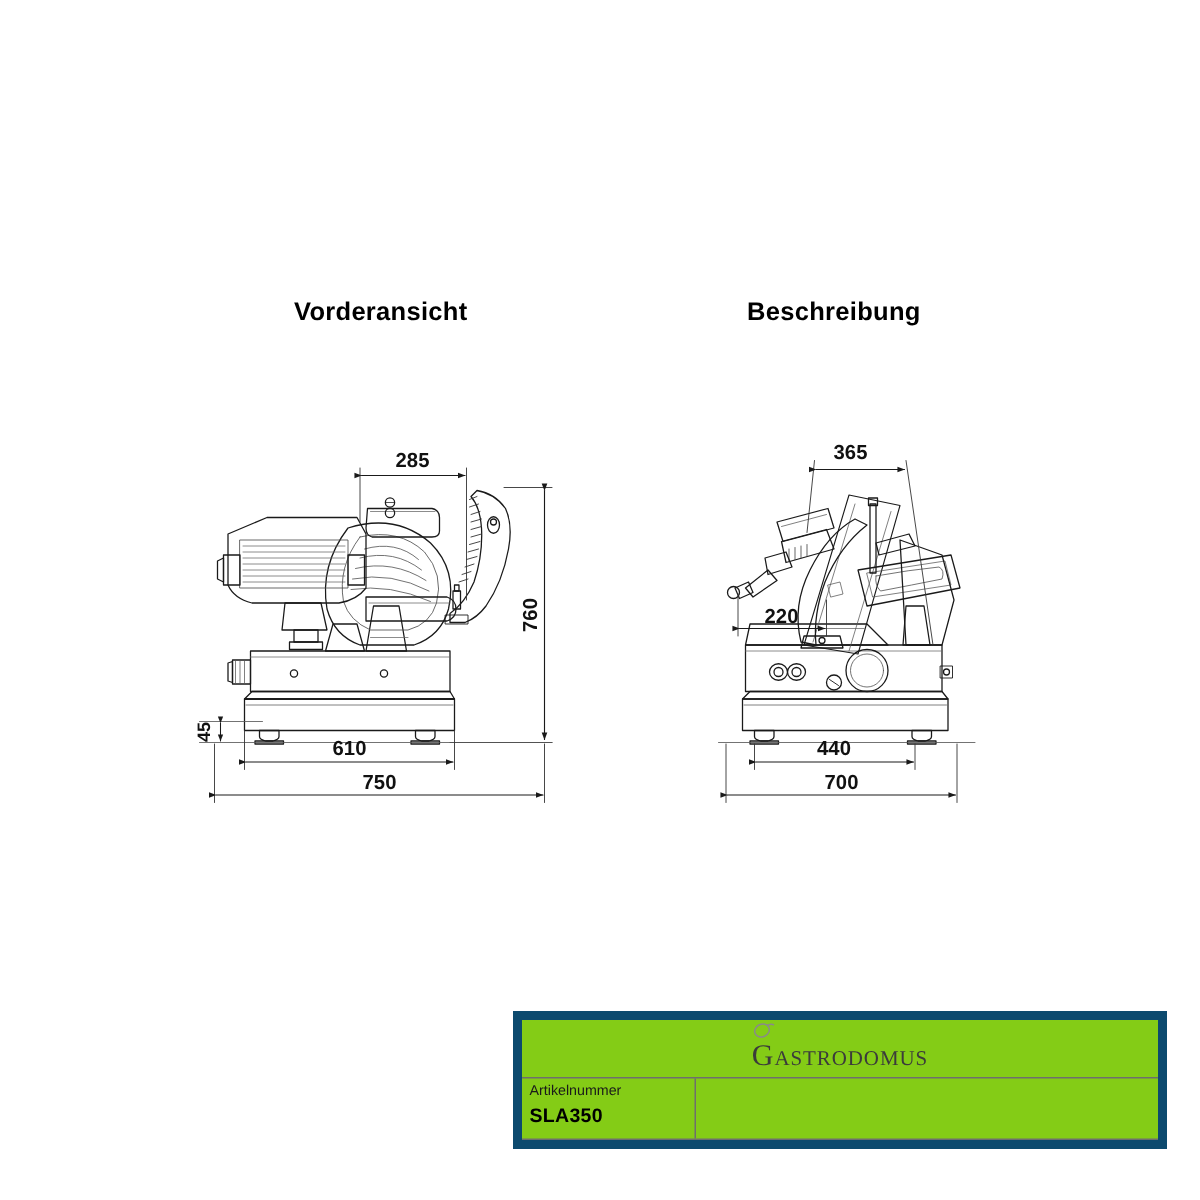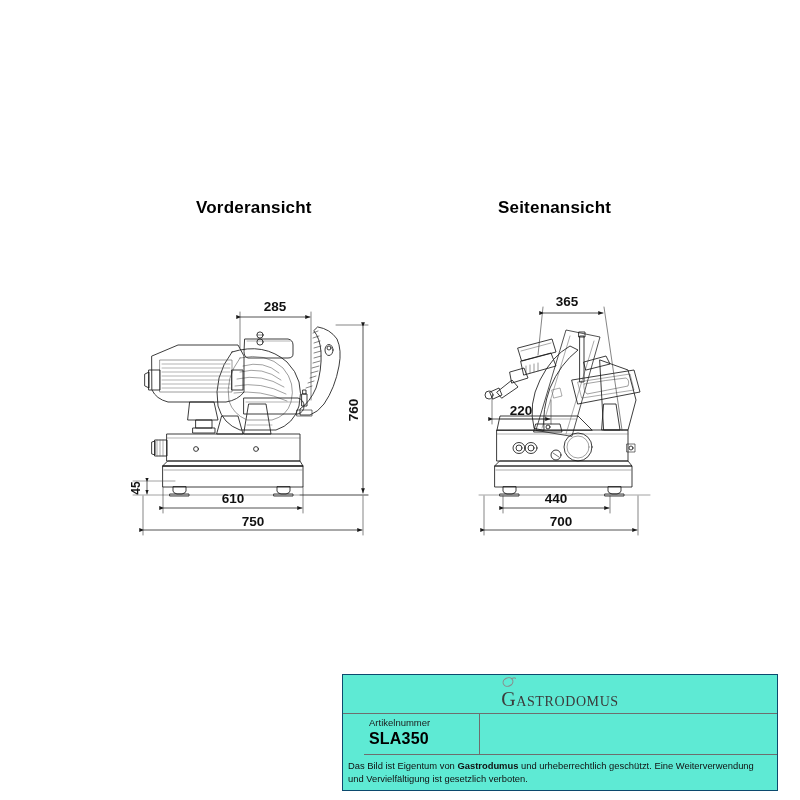--- a/index.html
+++ b/index.html
@@ -36,55 +36,54 @@
     left: 0; top: 0;
     width: 800px; height: 800px;
   }
 
   
   #info-table {
     position: absolute;
     left: 342px;
     top: 674px;
     width: 436px;
-    border: 1px solid #0c4a6e;
+    border: 6px solid #0c4a6e;
     box-sizing: border-box;
-    background: #5eead4;
+    background: #84cc16;
   }
   .tbl-row { display: flex; }
   .tbl-row.logo-row {
     border-bottom: 1px solid #6e6e6e;
     height: 38px;
     align-items: center;
     justify-content: center;
   }
   .tbl-row.data-row {
     border-bottom: 1px solid #6e6e6e;
     min-height: 40px;
-    margin-left: 21px;
   }
   .cell-left {
     width: 116px;
     box-sizing: border-box;
     border-right: 1px solid #6e6e6e;
     padding: 3px 0 4px 5px;
   }
   .cell-right {
     flex: 1;
     box-sizing: border-box;
     padding: 3px 4px 4px 5px;
   }
   .lbl-small {
     font-size: 9.5px;
     line-height: 12px;
     color: #1a1a1a;
     display: block;
   }
   .val-big {
-    font-size: 16px;
+    font-size: 13px;
     font-weight: bold;
     line-height: 18px;
     display: block;
     margin-top: 1px;
     letter-spacing: 0.2px;
   }
   .desc-text {
     font-size: 10.5px;
     line-height: 13.5px;
     display: block;
@@ -123,21 +122,21 @@
     height: 13px;
   }
 </style>
 </head>
 <body>
 
 <div id="page">
 
   <div class="view-title" id="title-front">Vorderansicht</div>
 
-  <div class="view-title" id="title-side">Seitenansicht</div>
+  <div class="view-title" id="title-side">Beschreibung</div>
 
   <svg class="draw" viewBox="0 0 800 800">
     <defs>
       <marker id="arrowR" viewBox="0 0 10 10" refX="9" refY="5" markerWidth="7" markerHeight="7" orient="auto-start-reverse">
         <path d="M 0 1.4 L 9.5 5 L 0 8.6 z" fill="#1a1a1a"></path>
       </marker>
       <marker id="arrowL" viewBox="0 0 10 10" refX="1" refY="5" markerWidth="7" markerHeight="7" orient="auto-start-reverse">
         <path d="M 10 1.4 L 0.5 5 L 10 8.6 z" fill="#1a1a1a"></path>
       </marker>
       <marker id="arrowSmall" viewBox="0 0 10 10" refX="9" refY="5" markerWidth="5.5" markerHeight="5.5" orient="auto-start-reverse">
@@ -392,18 +391,15 @@
 
     <div class="tbl-row data-row">
       <div class="cell-left">
         <span class="lbl-small">Artikelnummer</span>
         <span class="val-big">SLA350</span>
       </div>
       <div class="cell-right">
       </div>
     </div>
 
-    <div class="tbl-row copy-row">
-      <span class="copy-text"><span>Das Bild ist Eigentum von </span><b>Gastrodumus</b><span> und urheberrechtlich geschützt. Eine Weiterverwendung und Vervielfältigung ist gesetzlich verboten.</span></span>
-    </div>
   </div>
 
 </div>
 
 </body></html>

